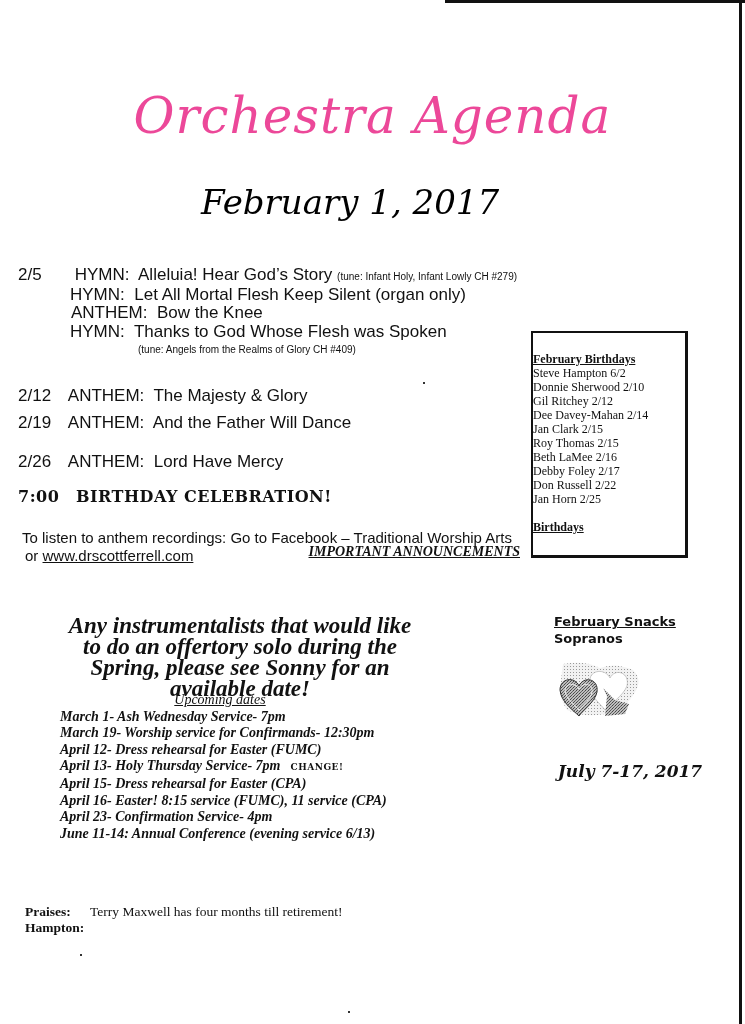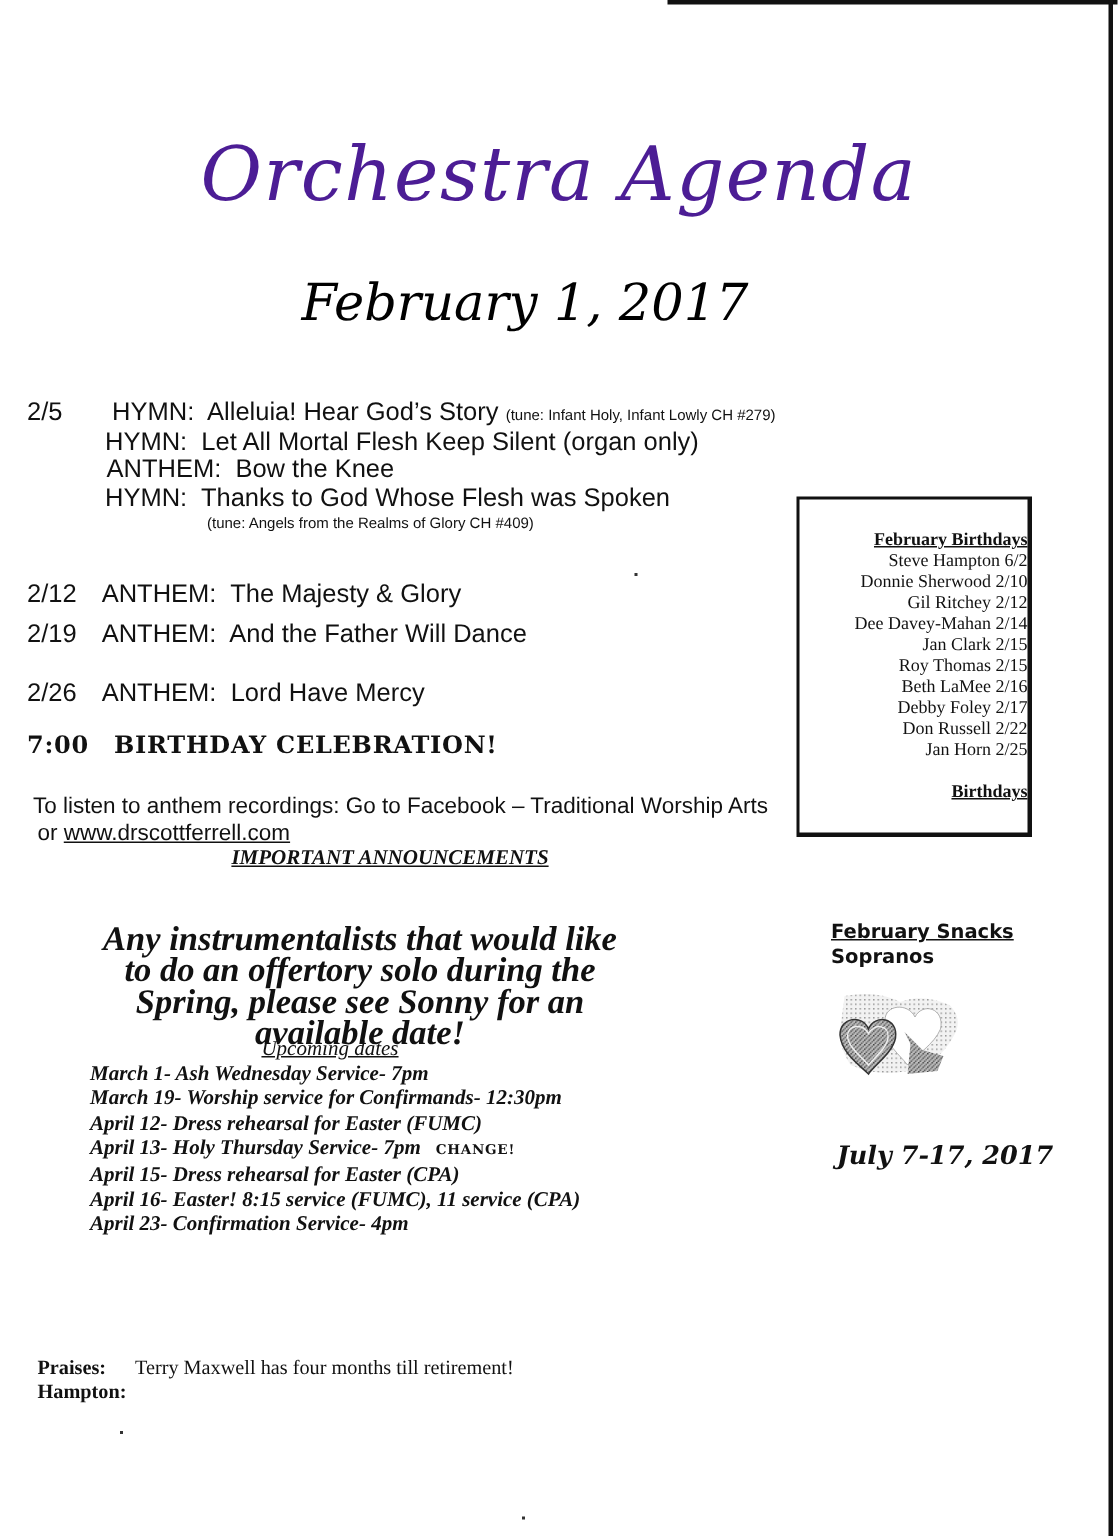--- a/index.html
+++ b/index.html
@@ -1,42 +1,42 @@
 <!DOCTYPE html>
 <html><head>
 <meta charset="utf-8">
 <style>
   html, body { margin: 0; padding: 0; background: #ffffff; }
   body { width: 745px; height: 1024px; position: relative; overflow: hidden; color: #111; }
   .page-edge-top { position: absolute; left: 445px; top: 0; width: 300px; height: 3px; background: #111; }
   .page-edge-right { position: absolute; left: 739px; top: 0; width: 3px; height: 1024px; background: #111; }
 
   .title { position: absolute; left: 0; width: 745px; top: 86px; text-align: center;
-           font-family: "DejaVu Serif", serif; font-style: italic; font-size: 50px; line-height: 60px; color: #4c1d95; letter-spacing: 1px; }
+           font-family: "DejaVu Serif", serif; font-style: italic; font-size: 50px; line-height: 60px; color: #ec4899; letter-spacing: 1px; }
   .subtitle { position: absolute; left: 0; width: 700px; top: 180px; text-align: center; padding-left: 0;
               font-family: "DejaVu Serif", serif; font-style: italic; font-size: 34px; line-height: 44px; color: #000; }
 
   .sans { font-family: "Liberation Sans", sans-serif; }
 
   .line { position: absolute; white-space: nowrap; font-size: 17px; line-height: 20px; }
   .date { display: inline-block; }
   .small-tune { font-size: 10px; }
 
   .birthday-line { position: absolute; left: 18px; top: 487px; font-family: "DejaVu Serif", serif; font-weight: bold; font-size: 16px; letter-spacing: 0.5px; }
   .birthday-line .time { display: inline-block; width: 58px; }
 
   .listen { position: absolute; left: 22px; top: 529px; font-size: 15px; line-height: 18px; }
   .listen a { color: #111; text-decoration: underline; }
 
   .bday-box { position: absolute; left: 531px; top: 331px; width: 152px; height: 222px; border: 2px solid #111; border-right-width: 3px; border-bottom-width: 3px;
-              font-family: "Liberation Serif", serif; font-size: 12px; line-height: 14px; text-align: right; }
+              font-family: "Liberation Serif", serif; font-size: 12px; line-height: 14px; text-align: left; }
   .bday-box .hdr { margin-top: 19px; font-weight: bold; text-decoration: underline; }
   .bday-box .orch { margin-top: 14px; font-weight: bold; text-decoration: underline; }
 
-  .announce-hdr { position: absolute; left: 0; width: 520px; top: 565px; text-align: center; padding-left: 0;
+  .announce-hdr { position: absolute; left: 0; width: 520px; top: 544px; text-align: right; padding-left: 0;
                   font-family: "Liberation Serif", serif; font-style: italic; font-weight: bold; font-size: 14px; text-decoration: underline; }
   .announce-body { position: absolute; left: 60px; top: 615px; width: 360px; font-family: "Liberation Serif", serif; font-style: italic; font-weight: bold; font-size: 23px; line-height: 21px; text-align: center; }
 
   .upcoming { position: absolute; left: 60px; top: 692px; width: 400px; font-family: "Liberation Serif", serif; font-style: italic; font-weight: bold; font-size: 14px; line-height: 16.6px; }
   .upcoming .uhdr { text-align: center; width: 320px; text-decoration: underline; font-weight: normal; font-style: italic; }
   .upcoming .change { font-style: normal; font-family: "DejaVu Serif", serif; font-size: 9px; font-weight: bold; margin-left: 10px; letter-spacing: 0.5px; }
 
   .snacks { position: absolute; left: 554px; top: 613px; font-family: "DejaVu Sans", sans-serif; font-size: 13px; line-height: 17px; font-weight: bold; }
   .snacks .shdr { text-decoration: underline; }
   .heart-img { position: absolute; left: 555px; top: 660px; width: 90px; height: 60px; }
@@ -122,20 +122,21 @@
 
 <div class="upcoming">
   <div class="uhdr">Upcoming dates</div>
   <div><span>March 1- Ash Wednesday Service- 7pm</span></div>
   <div><span>March 19- Worship service for Confirmands- 12:30pm</span></div>
   <div><span>April 12- Dress rehearsal for Easter (FUMC)</span></div>
   <div><span>April 13- Holy Thursday Service- 7pm</span><span class="change">CHANGE!</span></div>
   <div><span>April 15- Dress rehearsal for Easter (CPA)</span></div>
   <div><span>April 16- Easter! 8:15 service (FUMC), 11 service (CPA)</span></div>
   <div><span>April 23- Confirmation Service- 4pm</span></div>
+  <div><span>June 11-14:  Annual Conference (evening service 6/13)</span></div>
 </div>
 
 <div class="snacks">
   <div class="shdr">February Snacks</div>
   <div>Sopranos</div>
 </div>
 
 <svg class="heart-img" viewBox="0 0 90 60">
   <defs>
     <pattern id="dots" width="3" height="3" patternUnits="userSpaceOnUse">

